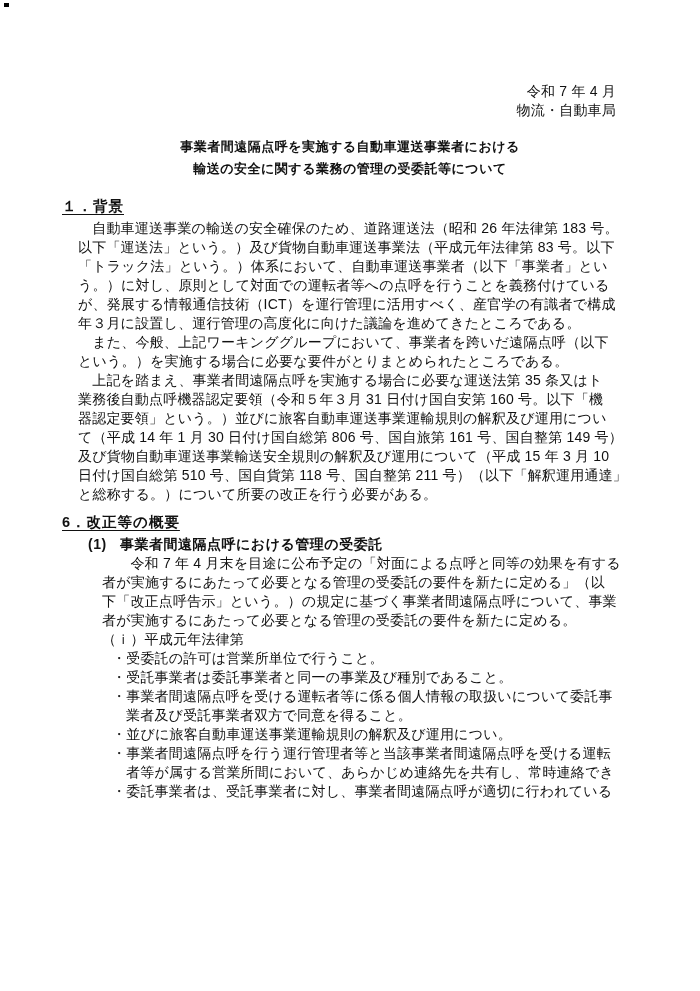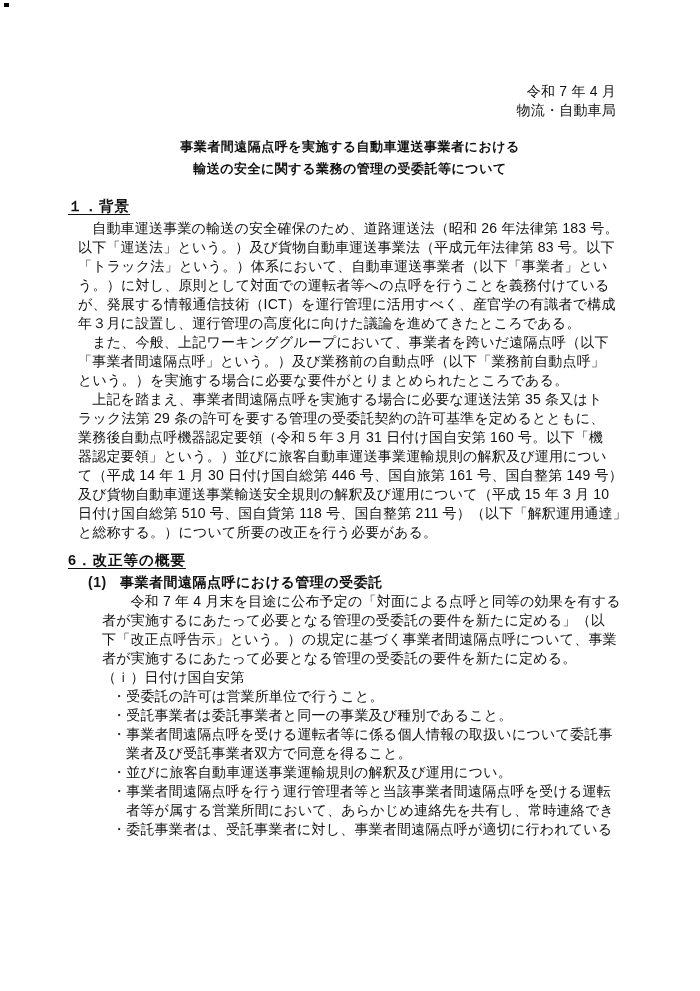--- a/index.html
+++ b/index.html
@@ -34,21 +34,21 @@
     line-height: 22px;
     letter-spacing: 0.5px;
   }
   .section {
     margin-left: 62px;
     margin-right: 48px;
     font-size: 14px;
   }
   .s1 { margin-top: 16px; }
   .s2 { margin-top: 8px; }
-  .sec-heading-row { line-height: 21px; margin-left: 6px; }
+  .sec-heading-row { line-height: 21px; }
   .sec-heading {
     display: inline-block;
     font-size: 14.5px;
     font-weight: bold;
     letter-spacing: 1px;
     text-decoration: underline;
     text-underline-offset: 3px;
   }
   .line {
     white-space: pre;
@@ -91,48 +91,46 @@
       <span class="sec-heading">１．背景</span>
     </div>
     <div class="s1-body">
       <div class="line">　自動車運送事業の輸送の安全確保のため、道路運送法（昭和 26 年法律第 183 号。</div>
       <div class="line">以下「運送法」という。）及び貨物自動車運送事業法（平成元年法律第 83 号。以下</div>
       <div class="line">「トラック法」という。）体系において、自動車運送事業者（以下「事業者」とい</div>
       <div class="line">う。）に対し、原則として対面での運転者等への点呼を行うことを義務付けている</div>
       <div class="line">が、発展する情報通信技術（ICT）を運行管理に活用すべく、産官学の有識者で構成</div>
       <div class="line">年３月に設置し、運行管理の高度化に向けた議論を進めてきたところである。</div>
       <div class="line">　また、今般、上記ワーキンググループにおいて、事業者を跨いだ遠隔点呼（以下</div>
-      <div class="line">「事業者間遠隔点呼」という。）及び業務前の自動点呼（以下「業務前自動点呼」</div>
       <div class="line">という。）を実施する場合に必要な要件がとりまとめられたところである。</div>
       <div class="line">　上記を踏まえ、事業者間遠隔点呼を実施する場合に必要な運送法第 35 条又はト</div>
-      <div class="line">ラック法第 29 条の許可を要する管理の受委託契約の許可基準を定めるとともに、</div>
       <div class="line">業務後自動点呼機器認定要領（令和５年３月 31 日付け国自安第 160 号。以下「機</div>
       <div class="line">器認定要領」という。）並びに旅客自動車運送事業運輸規則の解釈及び運用につい</div>
-      <div class="line">て（平成 14 年 1 月 30 日付け国自総第 446 号、国自旅第 161 号、国自整第 149 号）</div>
+      <div class="line">て（平成 14 年 1 月 30 日付け国自総第 806 号、国自旅第 161 号、国自整第 149 号）</div>
       <div class="line">及び貨物自動車運送事業輸送安全規則の解釈及び運用について（平成 15 年 3 月 10</div>
       <div class="line">日付け国自総第 510 号、国自貨第 118 号、国自整第 211 号）（以下「解釈運用通達」</div>
       <div class="line">と総称する。）について所要の改正を行う必要がある。</div>
     </div>
   </div>
 
   <div class="section s2">
     <div class="sec-heading-row">
       <span class="sec-heading">6．改正等の概要</span>
     </div>
     <div class="sub-head">
       <span class="num">(1)</span>
       <span>事業者間遠隔点呼における管理の受委託</span>
     </div>
     <div class="intro">
       <div class="line">　　令和 7 年 4 月末を目途に公布予定の「対面による点呼と同等の効果を有する</div>
       <div class="line">者が実施するにあたって必要となる管理の受委託の要件を新たに定める」（以</div>
       <div class="line">下「改正点呼告示」という。）の規定に基づく事業者間遠隔点呼について、事業</div>
       <div class="line">者が実施するにあたって必要となる管理の受委託の要件を新たに定める。</div>
     </div>
-    <div class="line item-label">（ｉ）日付け国自安第</div>
+    <div class="line item-label">（ｉ）平成元年法律第</div>
     <div class="line bullet">・受委託の許可は営業所単位で行うこと。</div>
     <div class="line bullet">・受託事業者は委託事業者と同一の事業及び種別であること。</div>
     <div class="line bullet">・事業者間遠隔点呼を受ける運転者等に係る個人情報の取扱いについて委託事</div>
     <div class="line cont">業者及び受託事業者双方で同意を得ること。</div>
     <div class="line bullet">・並びに旅客自動車運送事業運輸規則の解釈及び運用につい。</div>
     <div class="line bullet">・事業者間遠隔点呼を行う運行管理者等と当該事業者間遠隔点呼を受ける運転</div>
     <div class="line cont">者等が属する営業所間において、あらかじめ連絡先を共有し、常時連絡でき</div>
     <div class="line bullet">・委託事業者は、受託事業者に対し、事業者間遠隔点呼が適切に行われている</div>
   </div>
 </div>

